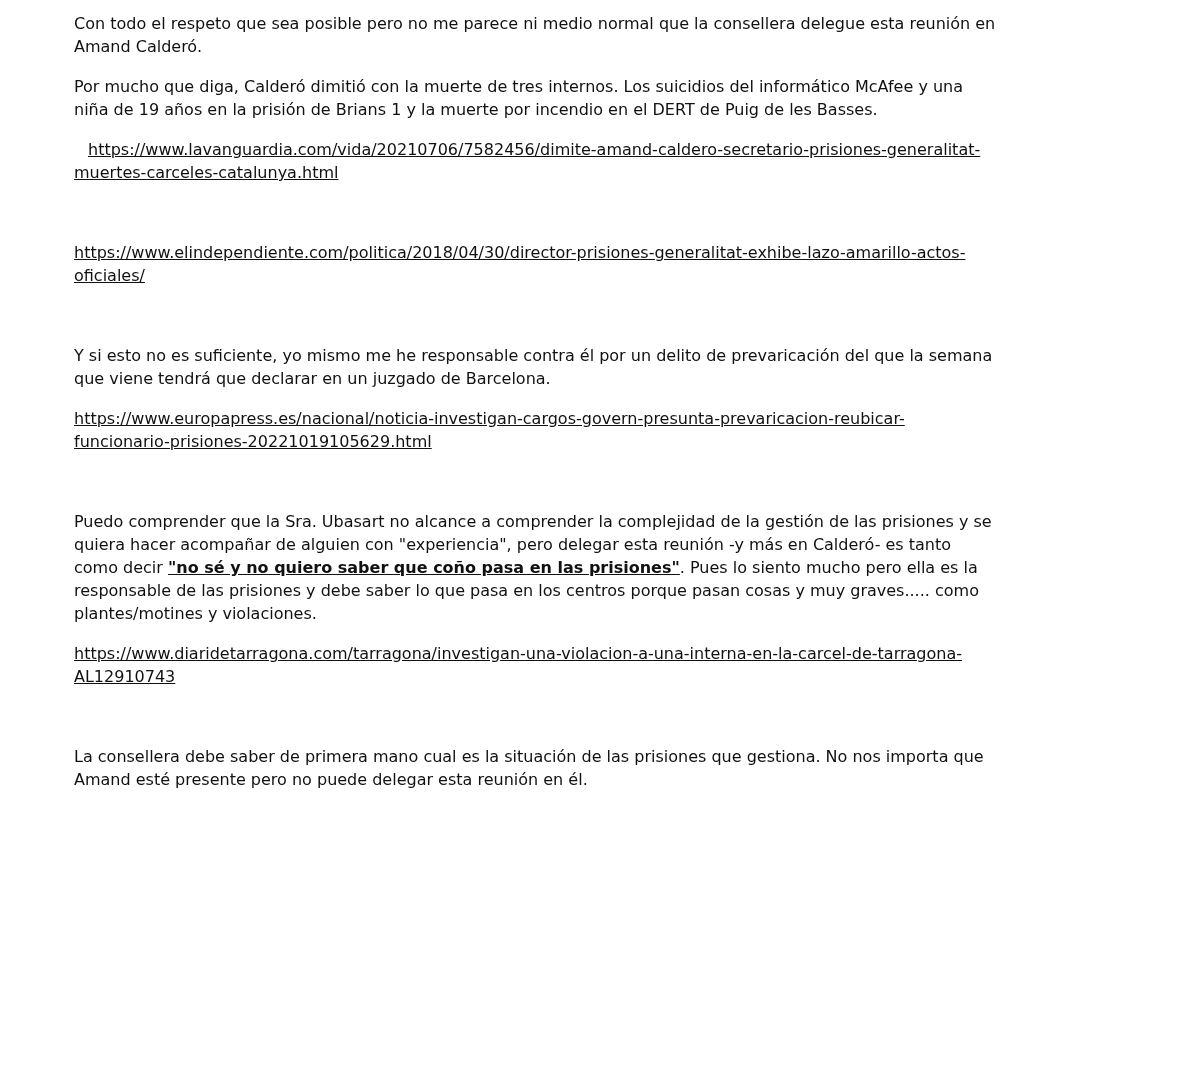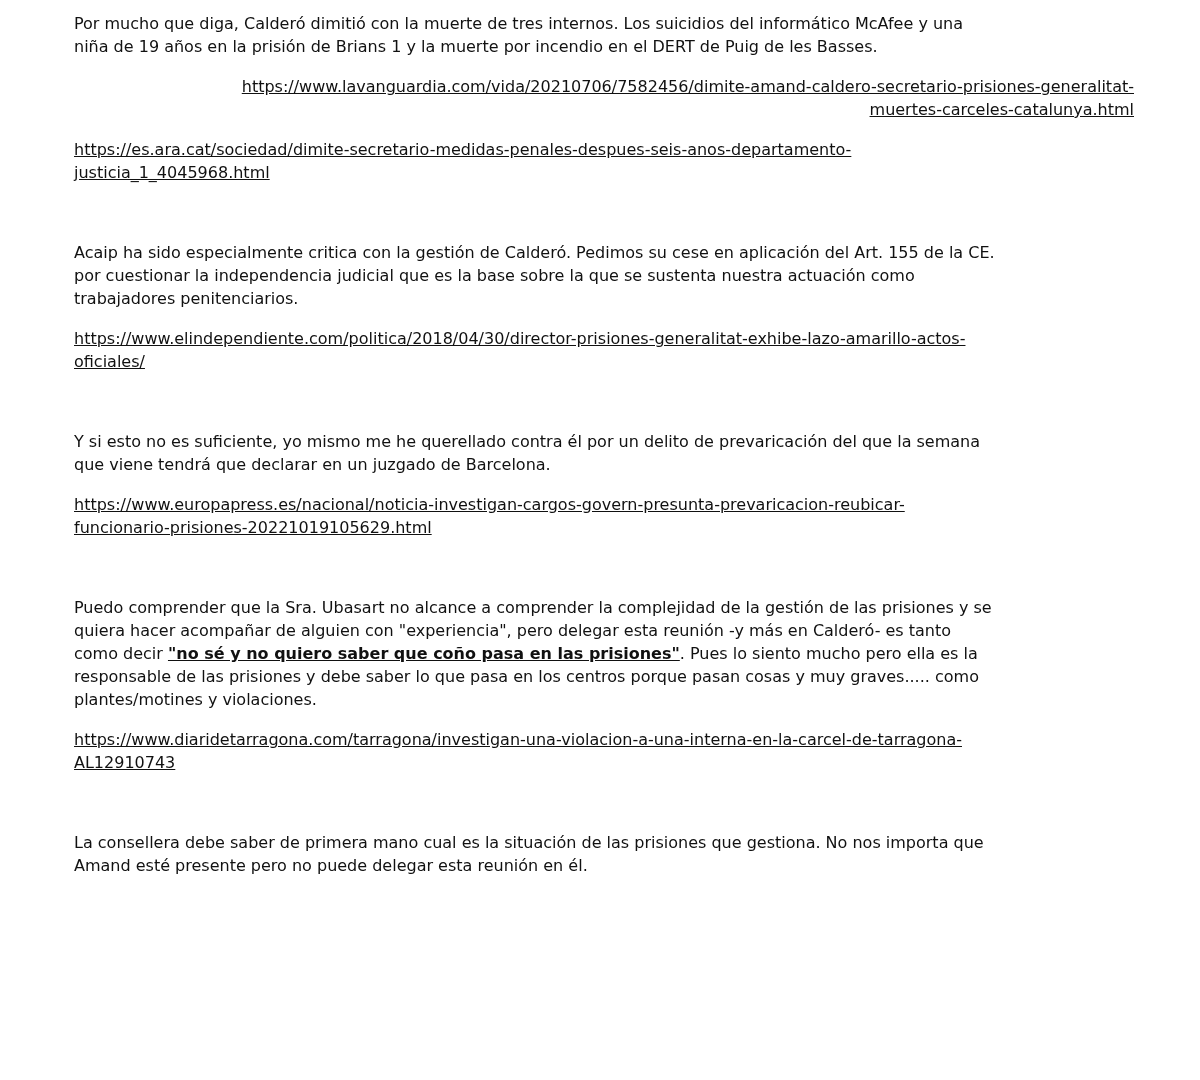--- a/index.html
+++ b/index.html
@@ -23,60 +23,56 @@
   .doc p {
     margin: 0 0 17px 0;
     white-space: pre-wrap;
   }
   .blank-line {
     height: 40px;
     margin: 0;
   }
   .indent-first {
     text-indent: 14px;
-    text-align: right;
   }
   a.link {
     color: inherit;
     text-decoration: underline;
     cursor: pointer;
     word-break: break-word;
   }
   strong.quote {
     font-weight: bold;
     text-decoration: underline;
   }
 </style>
 </head>
 <body>
 
 <main class="doc">
 
+  <p>Con todo el respeto que sea posible pero no me parece ni medio normal que la consellera delegue esta reunión en
+Amand Calderó.</p>
 
   <p>Por mucho que diga, Calderó dimitió con la muerte de tres internos. Los suicidios del informático McAfee y una
 niña de 19 años en la prisión de Brians 1 y la muerte por incendio en el DERT de Puig de les Basses.</p>
 
   <p class="indent-first"><a class="link" href="#">https://www.lavanguardia.com/vida/20210706/7582456/dimite-amand-caldero-secretario-prisiones-generalitat-
 muertes-carceles-catalunya.html</a></p>
 
-  <p><a class="link" href="#">https://es.ara.cat/sociedad/dimite-secretario-medidas-penales-despues-seis-anos-departamento-
-justicia_1_4045968.html</a></p>
 
   <div class="blank-line"></div>
 
-  <p>Acaip ha sido especialmente critica con la gestión de Calderó. Pedimos su cese en aplicación del Art. 155 de la CE.
-por cuestionar la independencia judicial que es la base sobre la que se sustenta nuestra actuación como
-trabajadores penitenciarios.</p>
 
   <p><a class="link" href="#">https://www.elindependiente.com/politica/2018/04/30/director-prisiones-generalitat-exhibe-lazo-amarillo-actos-
 oficiales/</a></p>
 
   <div class="blank-line"></div>
 
-  <p>Y si esto no es suficiente, yo mismo me he querellado contra él por un delito de prevaricación del que la semana
+  <p>Y si esto no es suficiente, yo mismo me he responsable contra él por un delito de prevaricación del que la semana
 que viene tendrá que declarar en un juzgado de Barcelona.</p>
 
   <p><a class="link" href="#">https://www.europapress.es/nacional/noticia-investigan-cargos-govern-presunta-prevaricacion-reubicar-
 funcionario-prisiones-20221019105629.html</a></p>
 
 
   <div class="blank-line"></div>
 
   <p><span>Puedo comprender que la Sra. Ubasart no alcance a comprender la complejidad de la gestión de las prisiones y se
 quiera hacer acompañar de alguien con "experiencia", pero delegar esta reunión -y más en Calderó- es tanto

